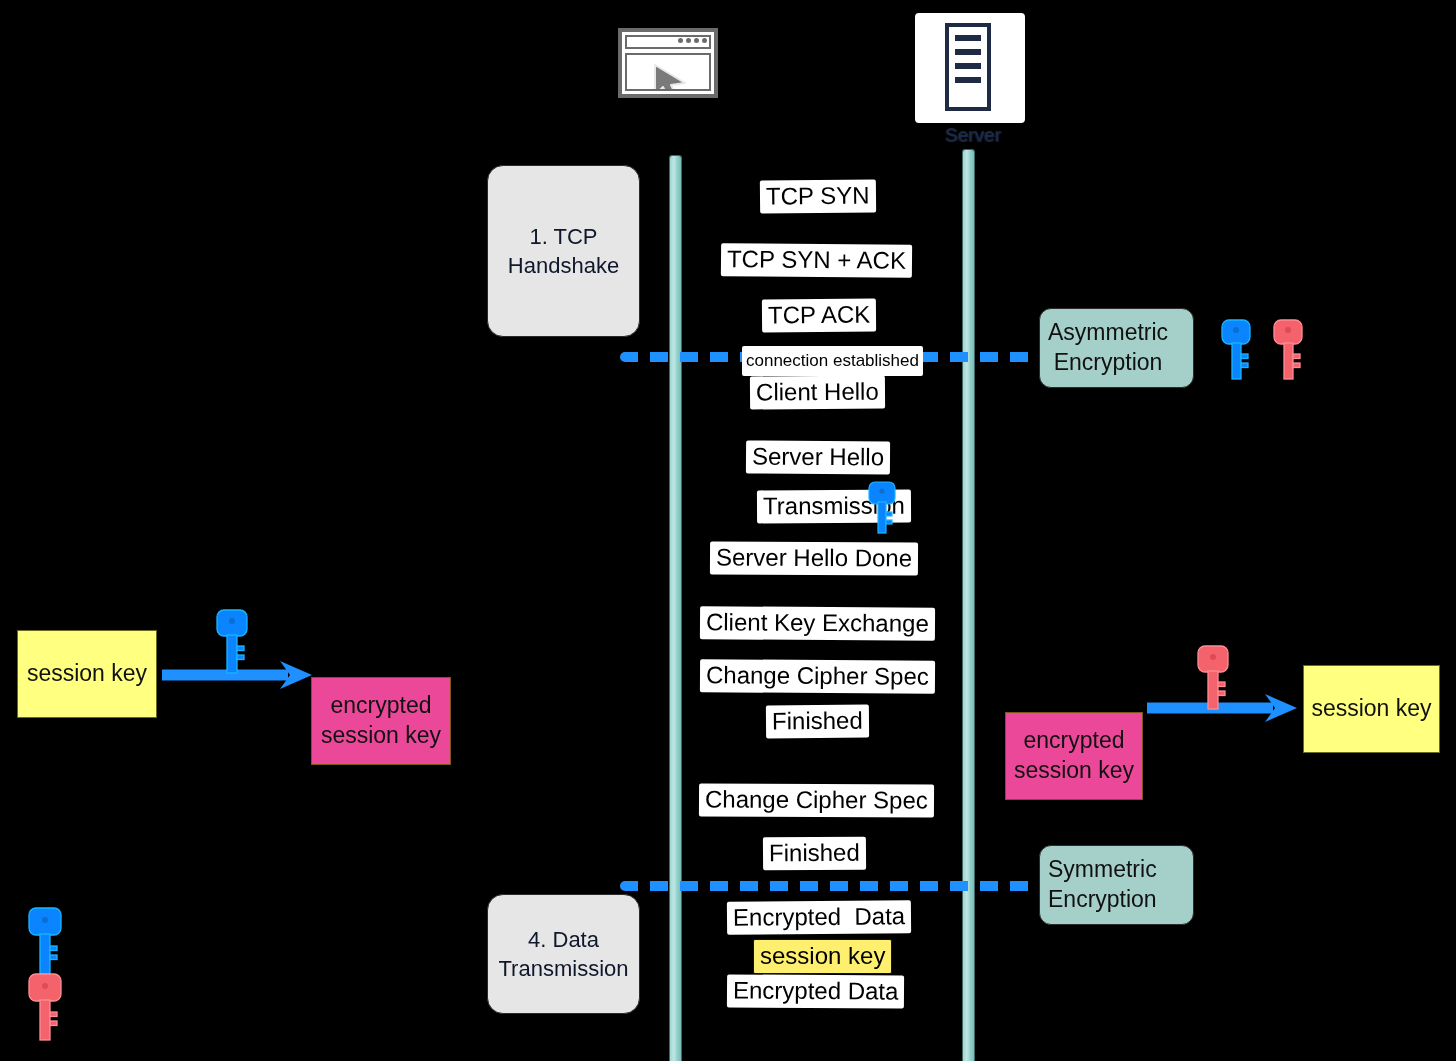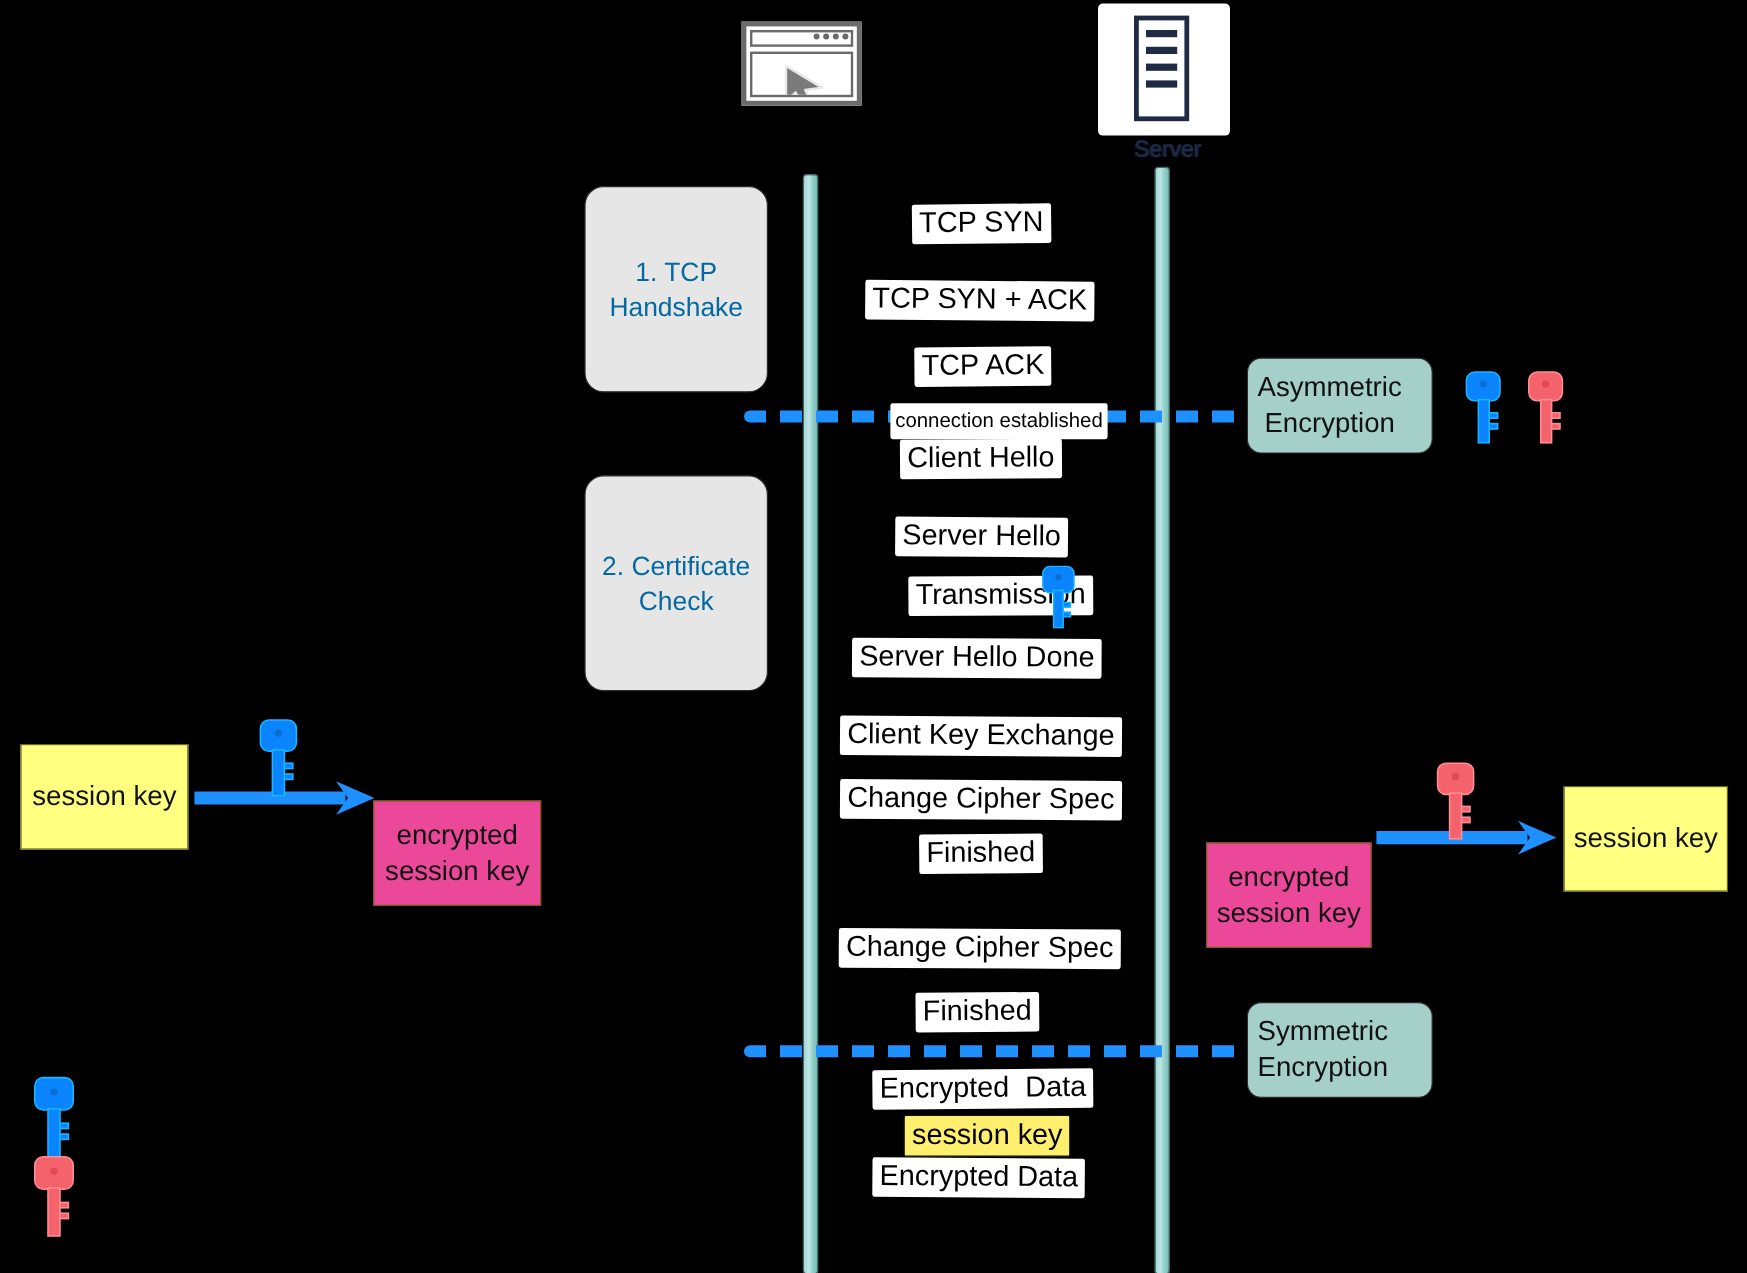--- a/index.html
+++ b/index.html
@@ -1,21 +1,21 @@
 <!DOCTYPE html>
 <html><head>
 <meta charset="utf-8">
 <style>
   html,body{margin:0;padding:0;background:#000;}
   body{
     width:1456px;height:1061px;position:relative;overflow:hidden;
     font-family:"Liberation Sans", sans-serif;
     background:#000;
   }
-  .stage{position:absolute;left:0;top:0;width:1456px;height:760px;}
+  .stage{position:absolute;left:0;top:10px;width:1456px;height:760px;}
 
   
   .lifeline{
     position:absolute;width:11px;border-radius:2px;
     background:linear-gradient(90deg,#9fd6d2 0%,#bfe7e4 35%,#8fcdc8 70%,#79bdb7 100%);
     box-shadow:0 0 0 1px rgba(120,190,185,.55);
   }
 
   
   .actor-icon{position:absolute;}
@@ -51,21 +51,21 @@
     position:absolute;color:#1f2a44;font-size:19px;font-weight:400;
     text-align:center;white-space:nowrap;
     text-shadow:1px 1px 0 rgba(40,60,110,.55), -1px 1px 0 rgba(40,60,110,.35);
     filter:blur(.3px);
   }
 
   
   .phase{
     position:absolute;background:#e6e6e6;border:1.6px solid #2b2b2b;
     border-radius:16px;display:flex;align-items:center;justify-content:center;
-    text-align:center;color:#0369a1;font-size:22px;line-height:1.32;
+    text-align:center;color:#0f172a;font-size:22px;line-height:1.32;
     box-sizing:border-box;padding:6px 10px;
   }
 
   
   .msg{
     position:absolute;background:#fff;color:#000;font-size:24px;line-height:1.05;
     padding:3px 6px 5px 6px;white-space:pre;transform-origin:center;
     border-radius:2px;
   }
   .msg.hl{background:#ffef6e;border:1px solid #111;}
@@ -131,23 +131,23 @@
           <i></i>
       </div>
     </div>
   </div>
   <div class="actor-label" style="left:918px;top:114px;width:110px;">Server</div>
 
   <div class="phase" style="left:487px;top:155px;width:153px;height:172px;">
     <span style="white-space:pre-line;">1. TCP
 Handshake</span>
   </div>
-  <div class="phase" style="left:487px;top:396px;width:153px;height:180px;">
-    <span style="white-space:pre-line;">2. Certificate
-Check</span>
+  <div class="phase" style="left:487px;top:884px;width:153px;height:120px;">
+    <span style="white-space:pre-line;">4. Data
+Transmission</span>
   </div>
 
   <div class="sep" style="left:620px;top:342px;width:416px;"></div>
   <div class="sep" style="left:620px;top:871px;width:416px;"></div>
 
   <div class="msg" style="left:760px;top:170px;transform:rotate(-0.6deg);">TCP SYN</div>
 
   <div class="msg" style="left:721px;top:234px;transform:rotate(0.5deg);">TCP SYN + ACK</div>
 
   <div class="msg" style="left:762px;top:289px;transform:rotate(-0.5deg);">TCP ACK</div>

